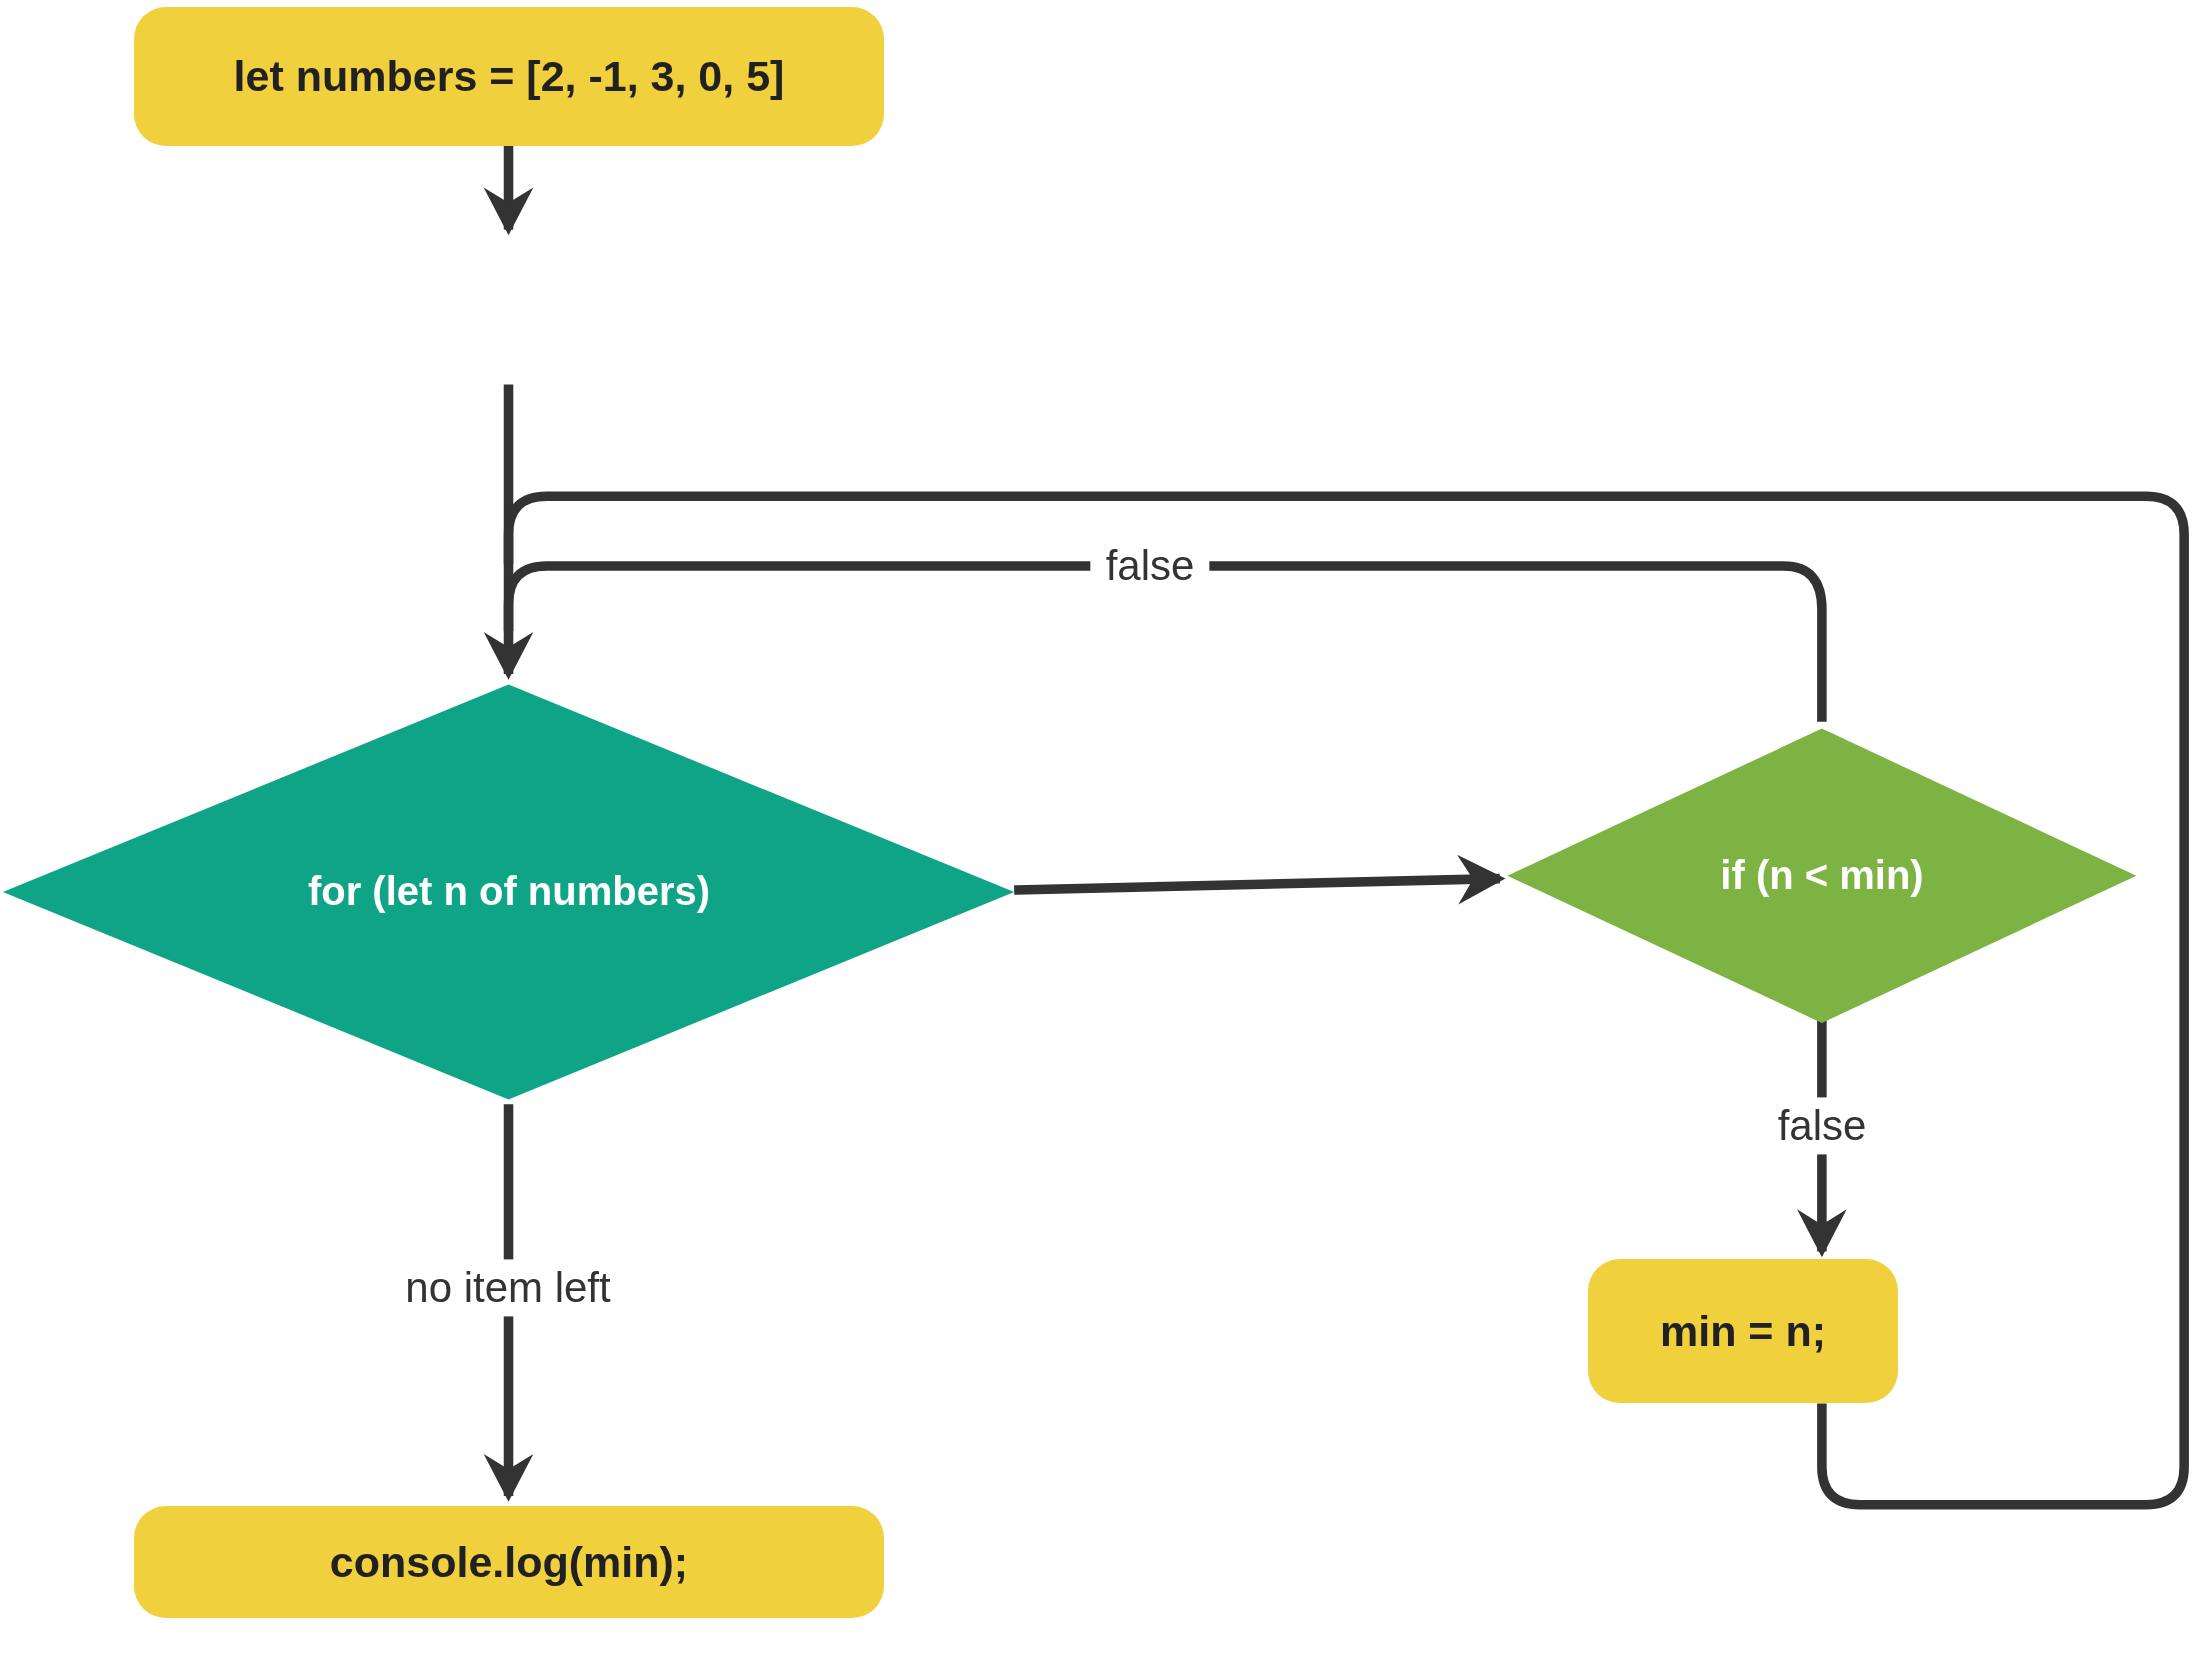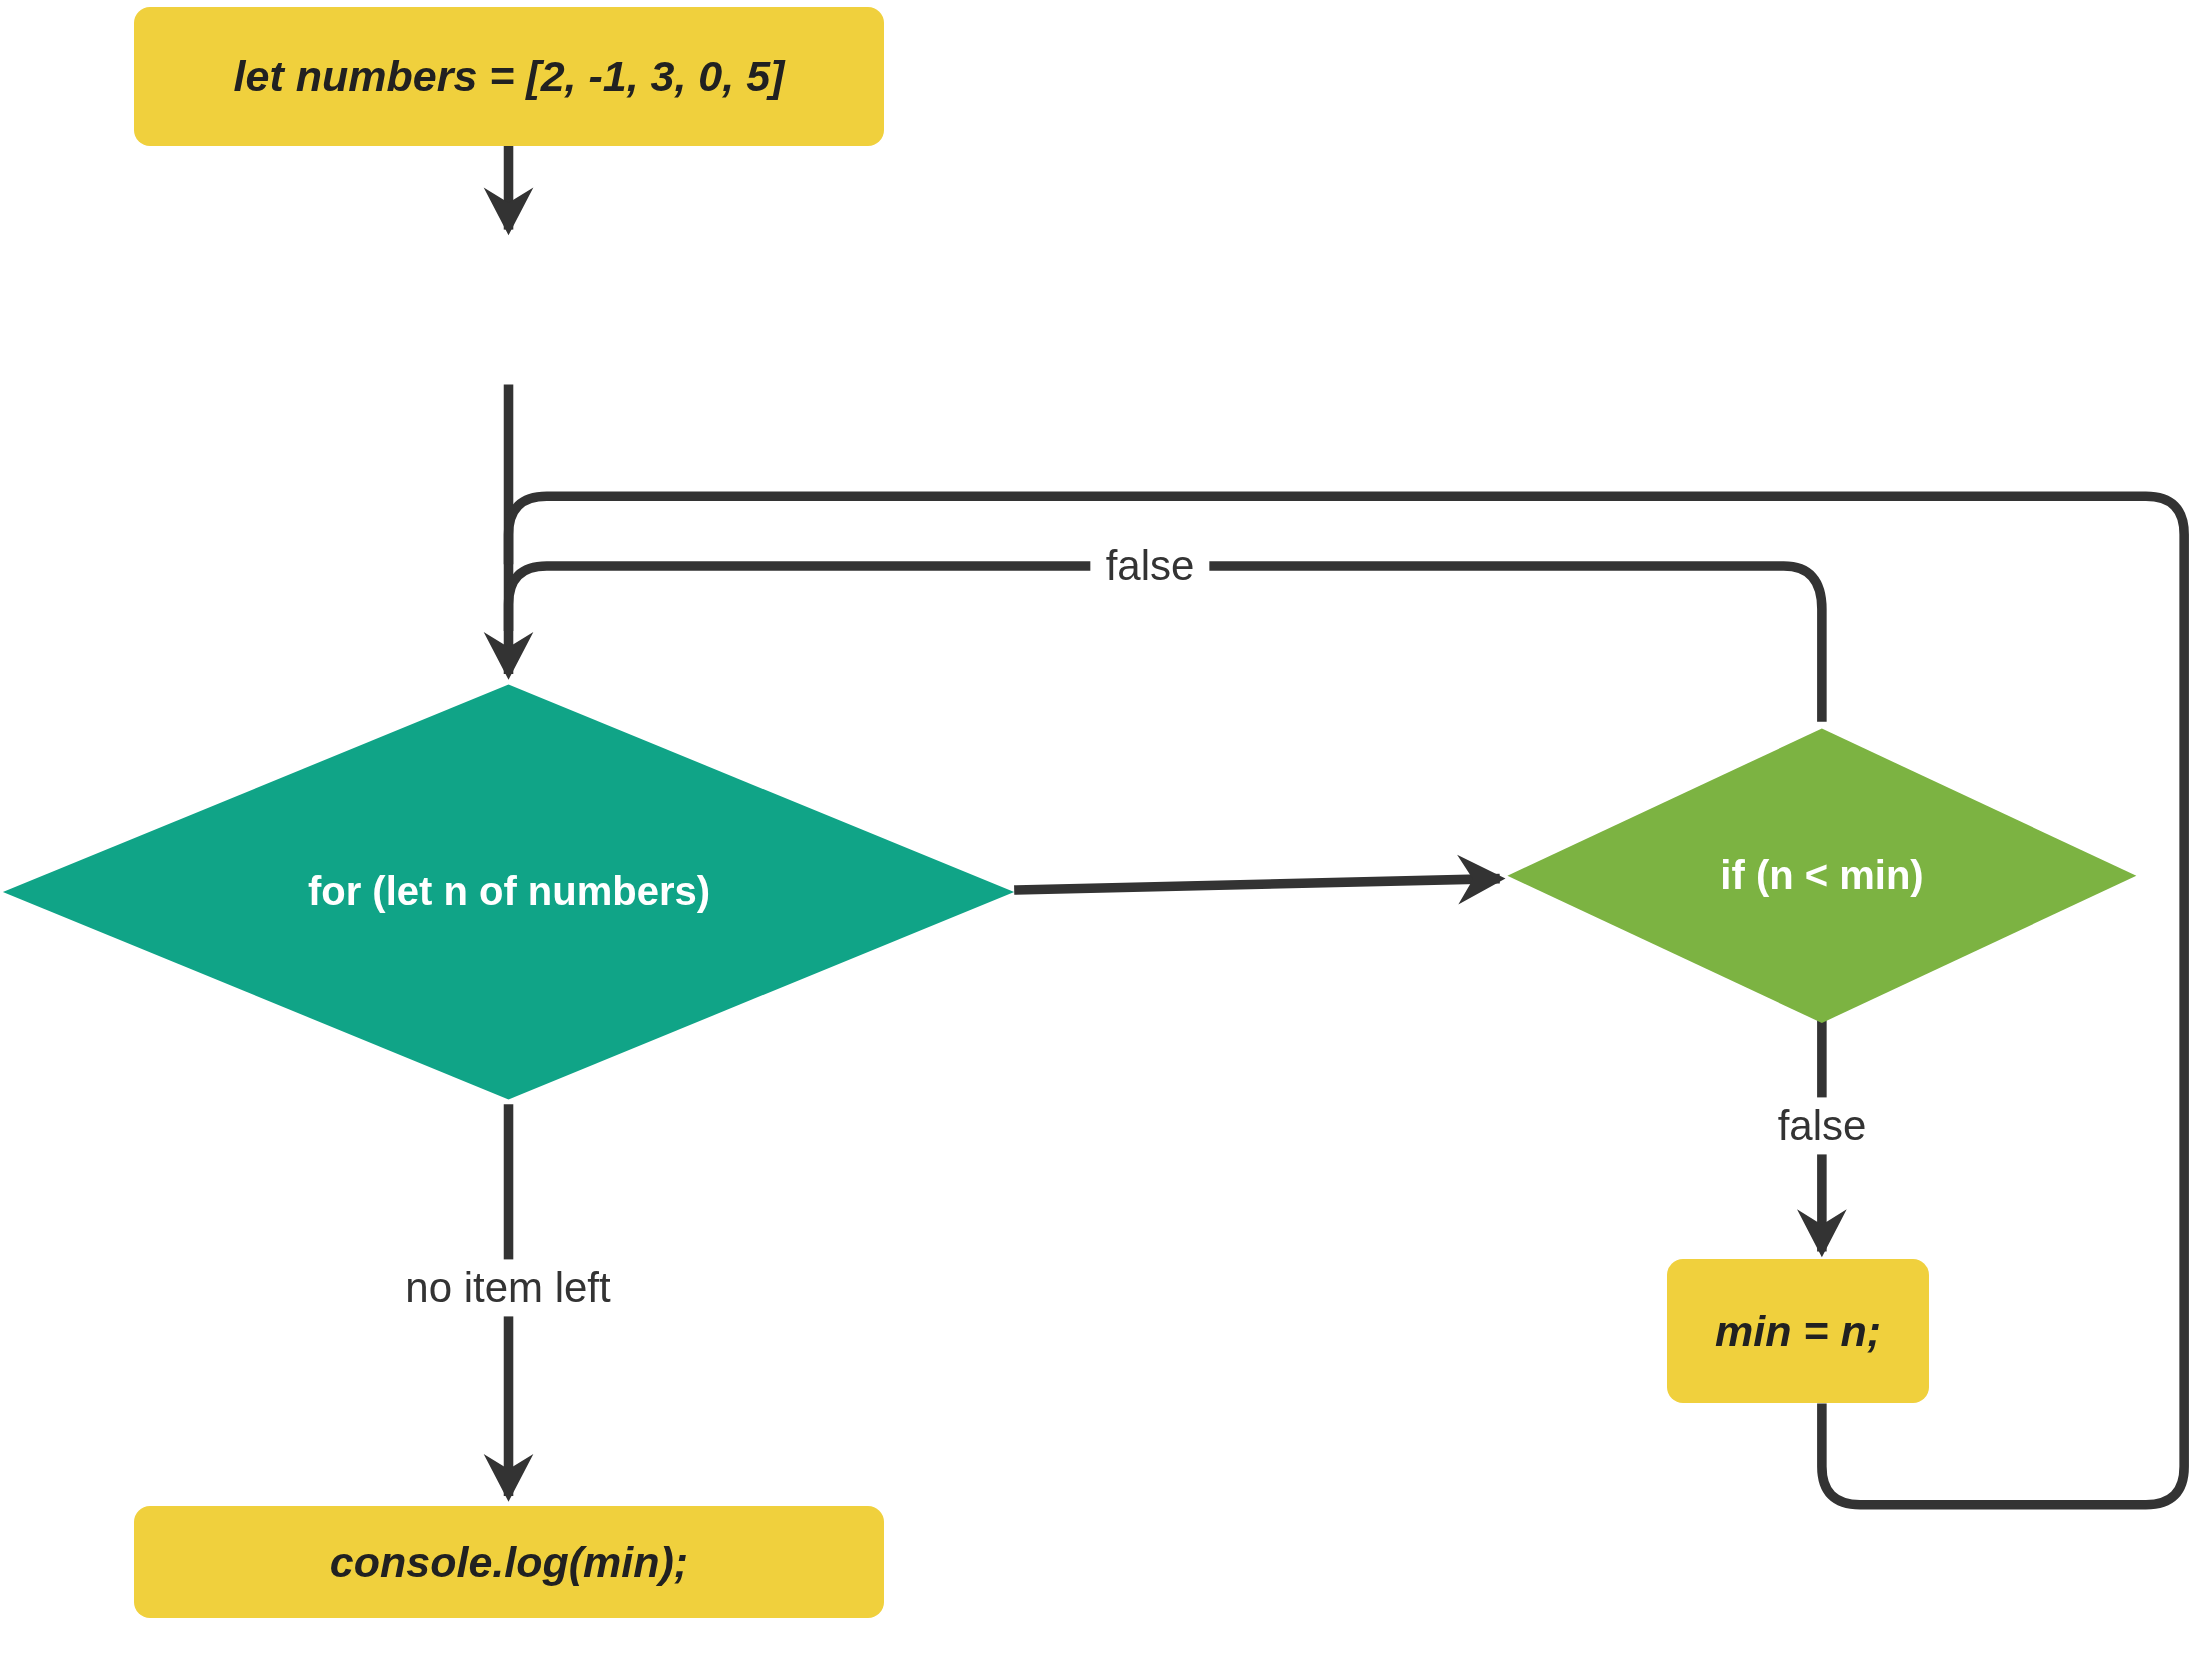--- a/index.html
+++ b/index.html
@@ -16,22 +16,22 @@
   .wire{fill:none; stroke:var(--line); stroke-width:10px;}
   .arrowhead{fill:var(--line); stroke:none;}
   .diamond-teal{fill:var(--teal); stroke:none;}
   .diamond-green{fill:var(--green); stroke:none;}
 
   .node{
     position:absolute; display:flex; align-items:center; justify-content:center;
     box-sizing:border-box; text-align:center;
   }
   .proc{
-    background:var(--yellow); border-radius:16px;
-    color:var(--text); font-weight:bold; font-size:43px;font-style:italic;
+    background:var(--yellow); border-radius:32px;
+    color:var(--text); font-weight:bold; font-size:43px;
   }
   .diamond-text{
     background:transparent; color:#ffffff; font-weight:bold; font-size:40px;
   }
   .edge-label{
     position:absolute; transform:translate(-50%,-50%);
     background:var(--bg); color:var(--label);
     font-size:42px; font-weight:400; line-height:1;
     padding:7.6px 15.3px; white-space:nowrap;
   }
@@ -67,21 +67,21 @@
 
 
   <div class="node diamond-text" style="left:31px; top:684px; width:956px; height:415px;">
     <span>for (let n of numbers)</span>
   </div>
 
   <div class="node diamond-text" style="left:1535px; top:728px; width:574px; height:294px;">
     <span>if (n &lt; min)</span>
   </div>
 
-  <div class="node proc" style="left:1667px; top:1259px; width:262px; height:144px;justify-content:center;">
+  <div class="node proc" style="left:1588px; top:1259px; width:310px; height:144px;justify-content:center;">
     <span>min = n;</span>
   </div>
 
   <div class="node proc" style="left:134px; top:1506px; width:750px; height:112px;">
     <span>console.log(min);</span>
   </div>
 
   <div class="edge-label" style="left:1150px; top:566px;">false</div>
 
 

